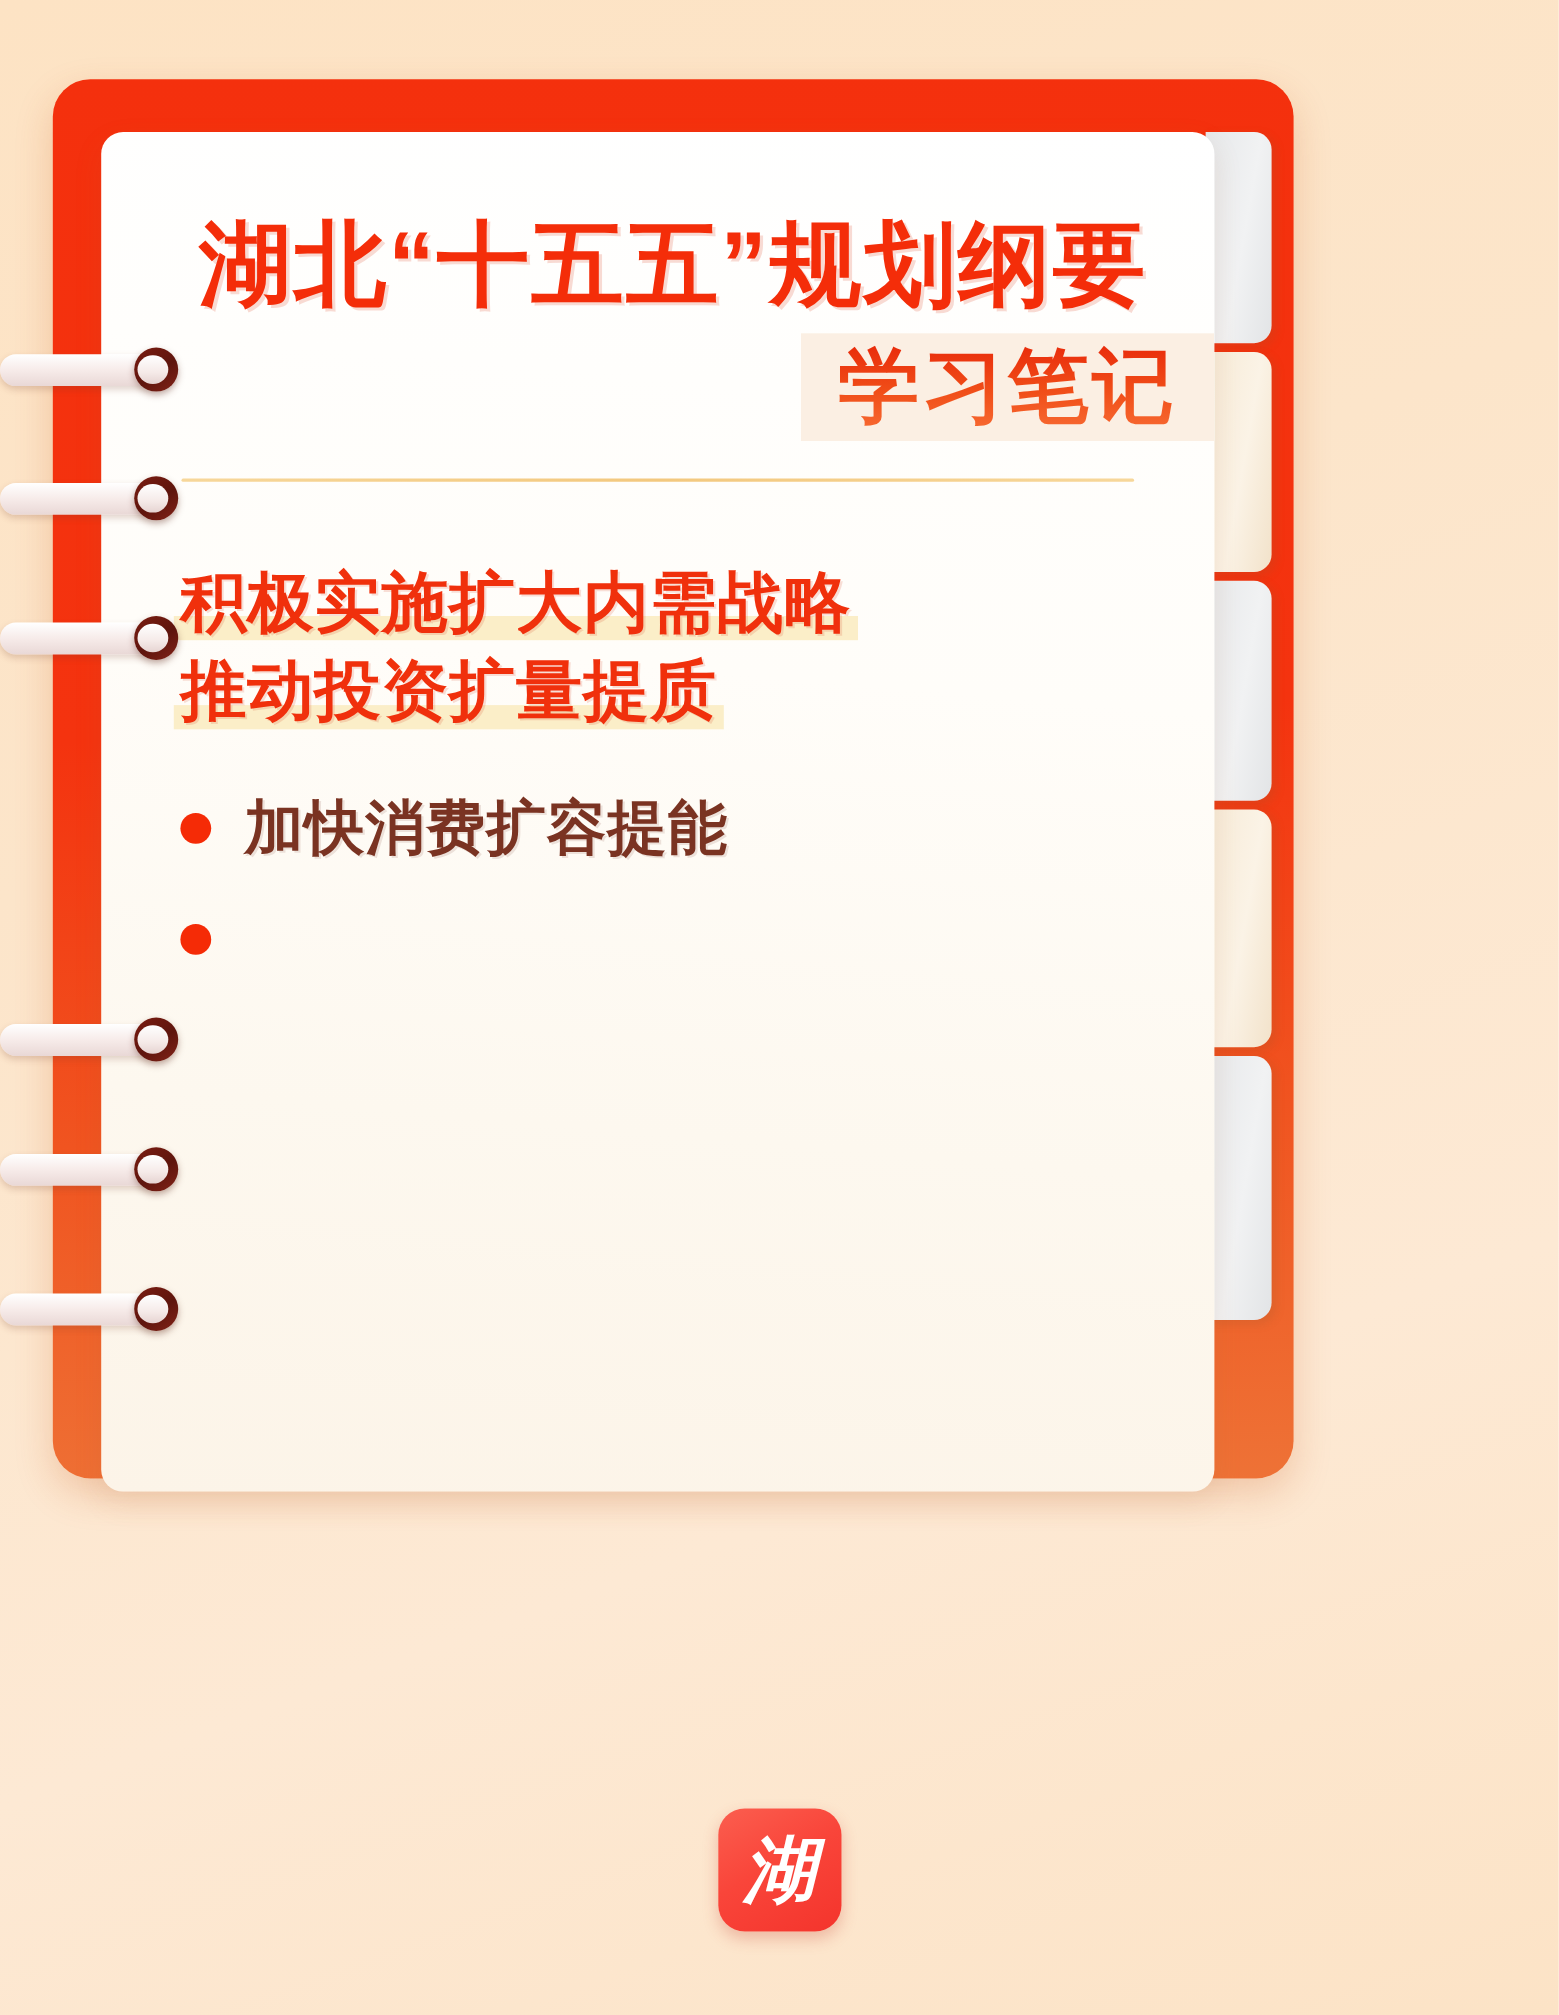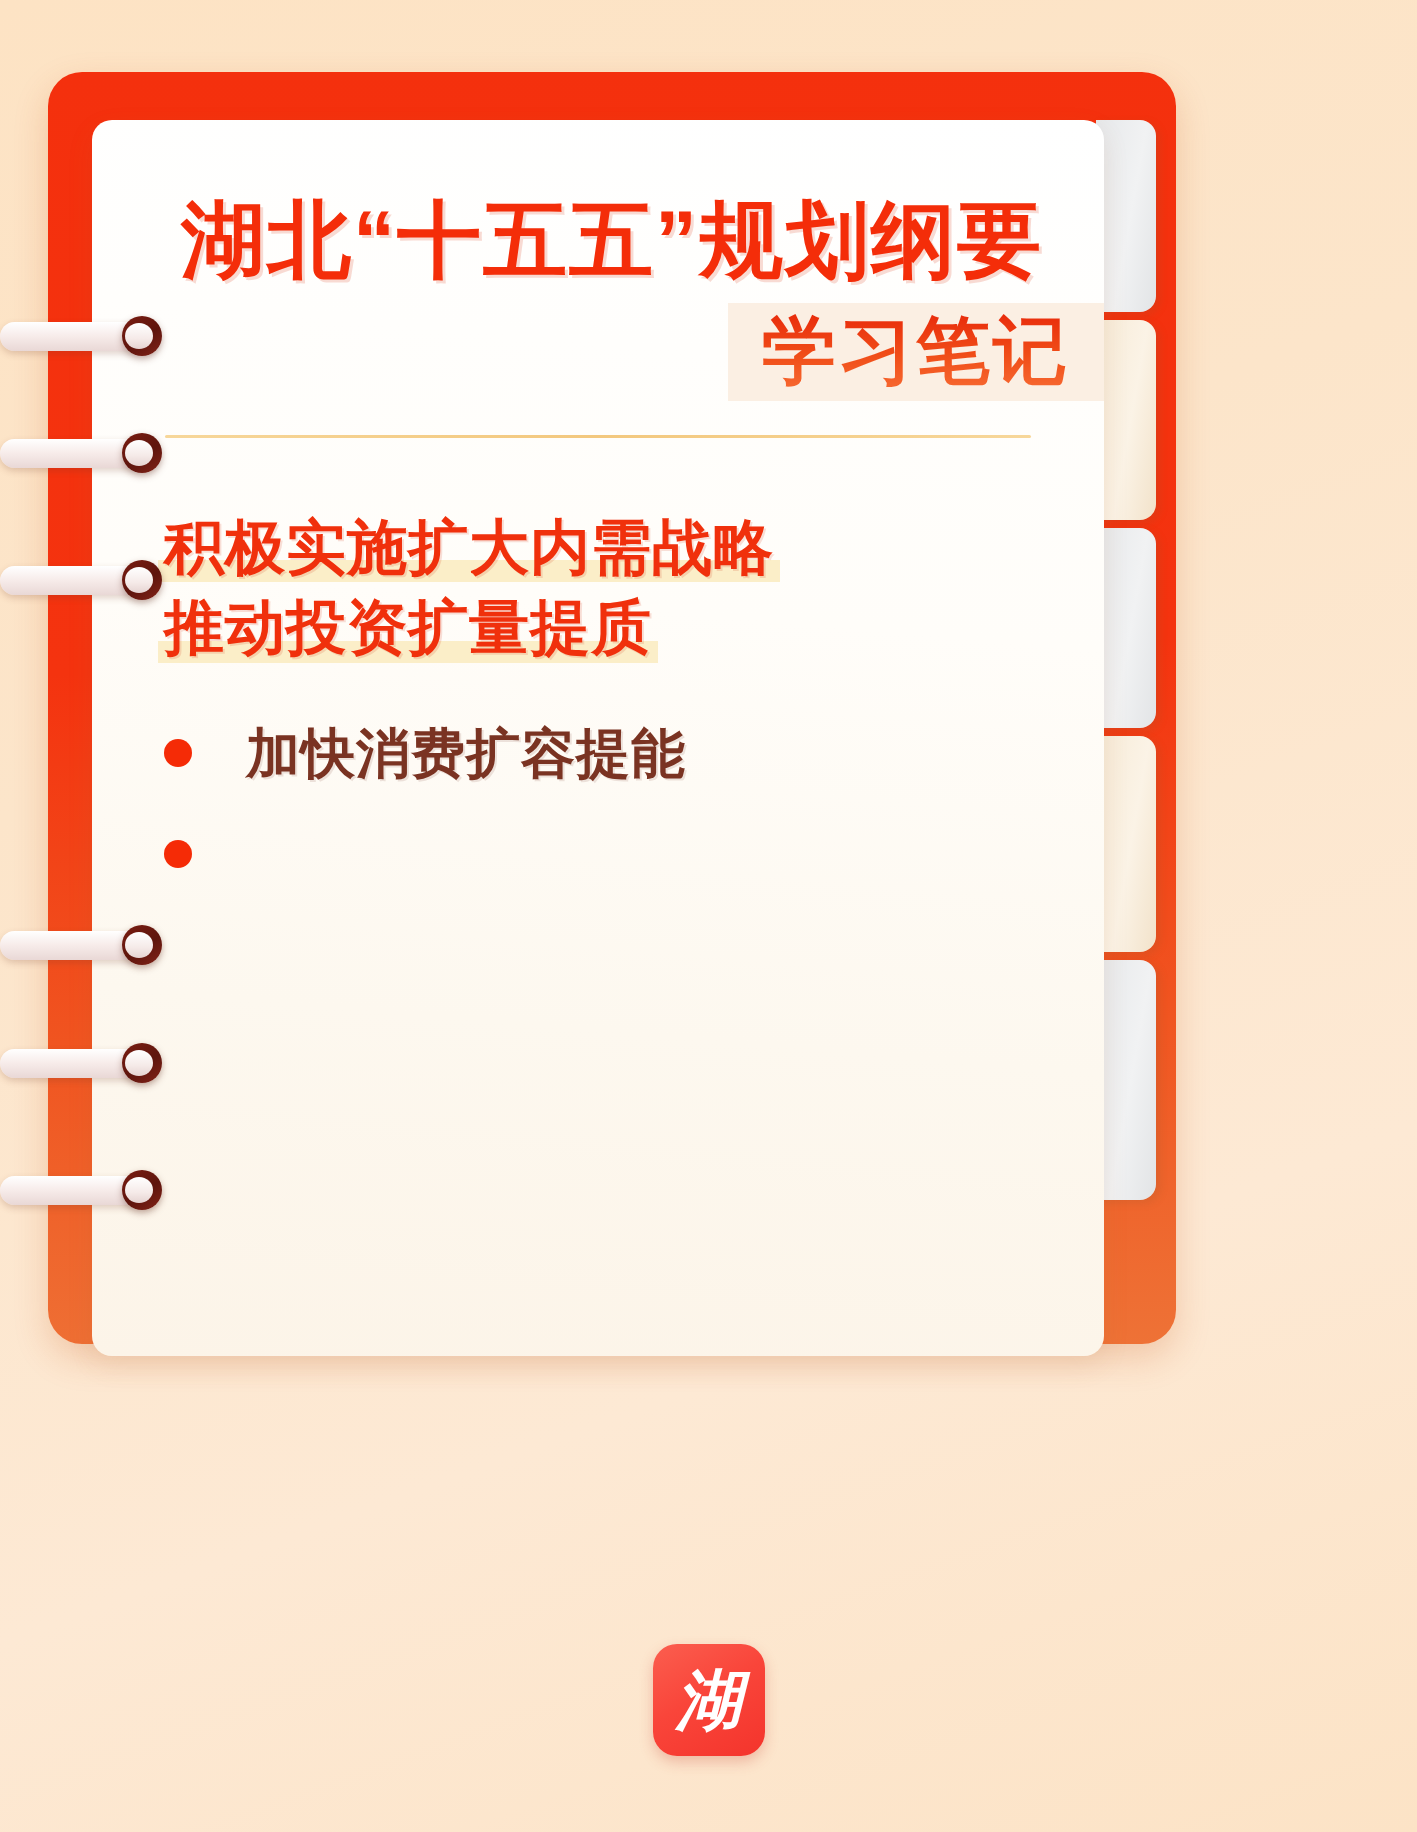--- a/index.html
+++ b/index.html
@@ -131,21 +131,20 @@
   #section-heading { position: relative; z-index: 0; }
 
   
   #bullet-list {
     margin: 52px 0 0 72px;
   }
   .bullet-row {
     display: flex;
     align-items: center;
     margin-bottom: 54px;
-    gap: 24px;
   }
   .bullet-dot {
     width: 28px;
     height: 28px;
     border-radius: 50%;
     background: #f52b06;
     flex: 0 0 auto;
     margin-right: 30px;
   }
   .bullet-text {

